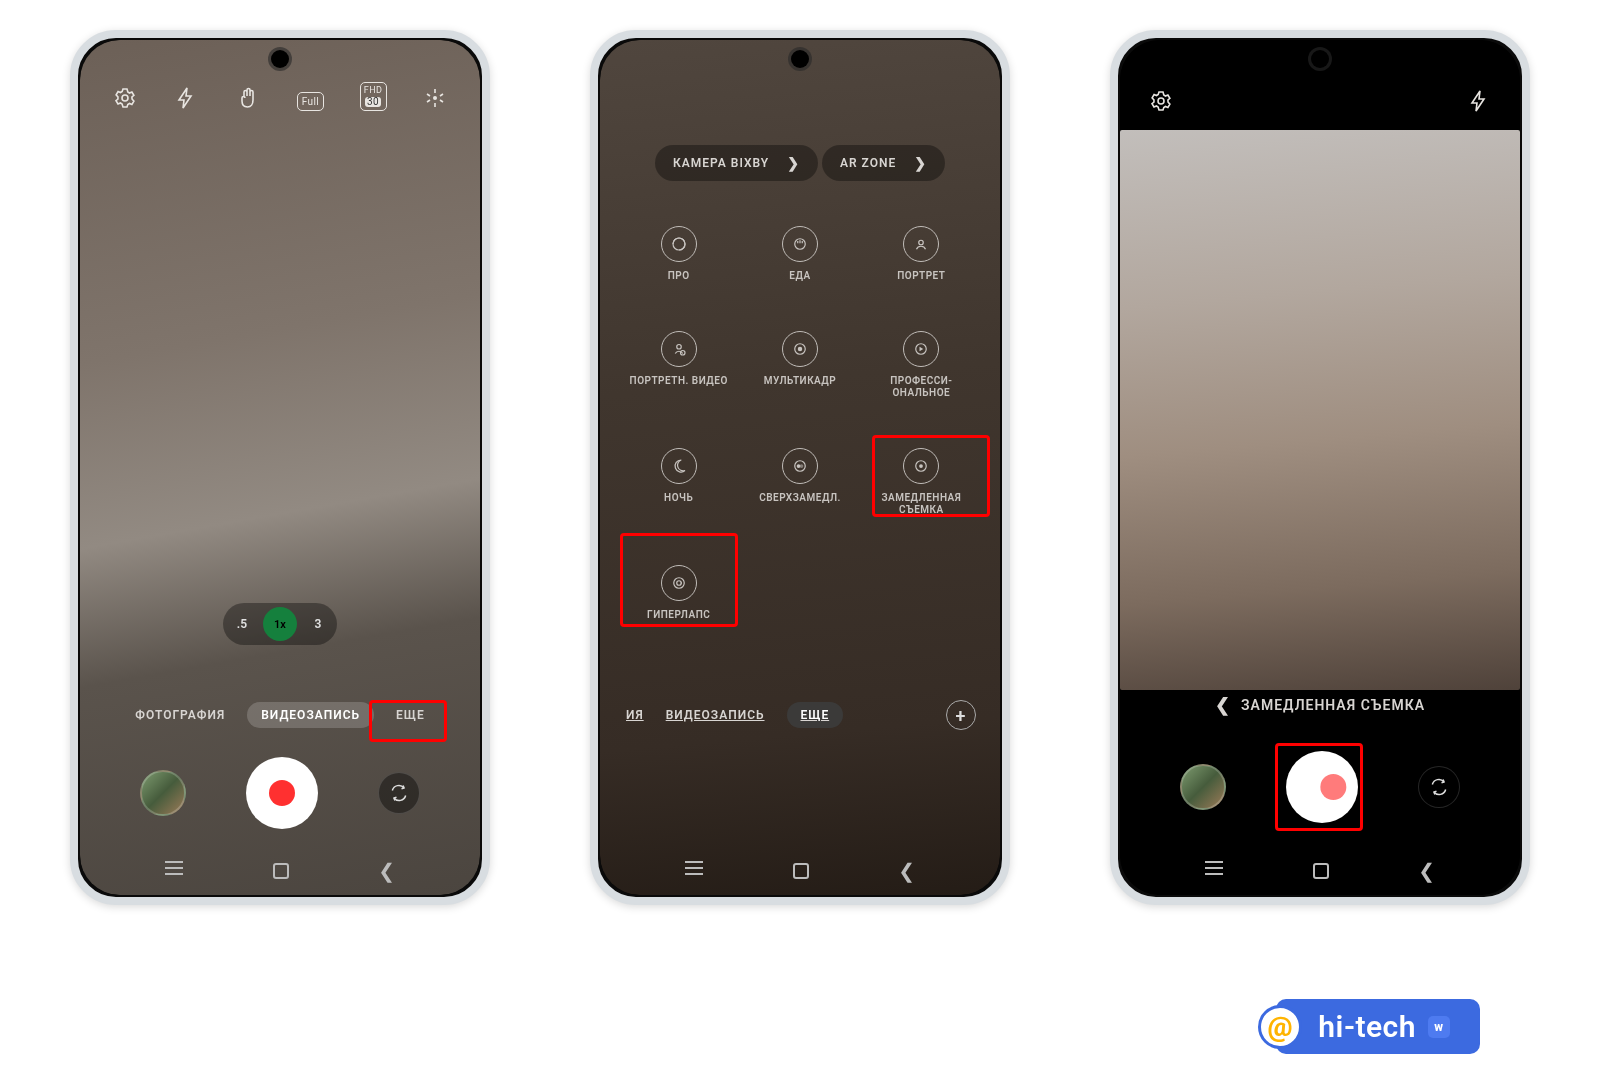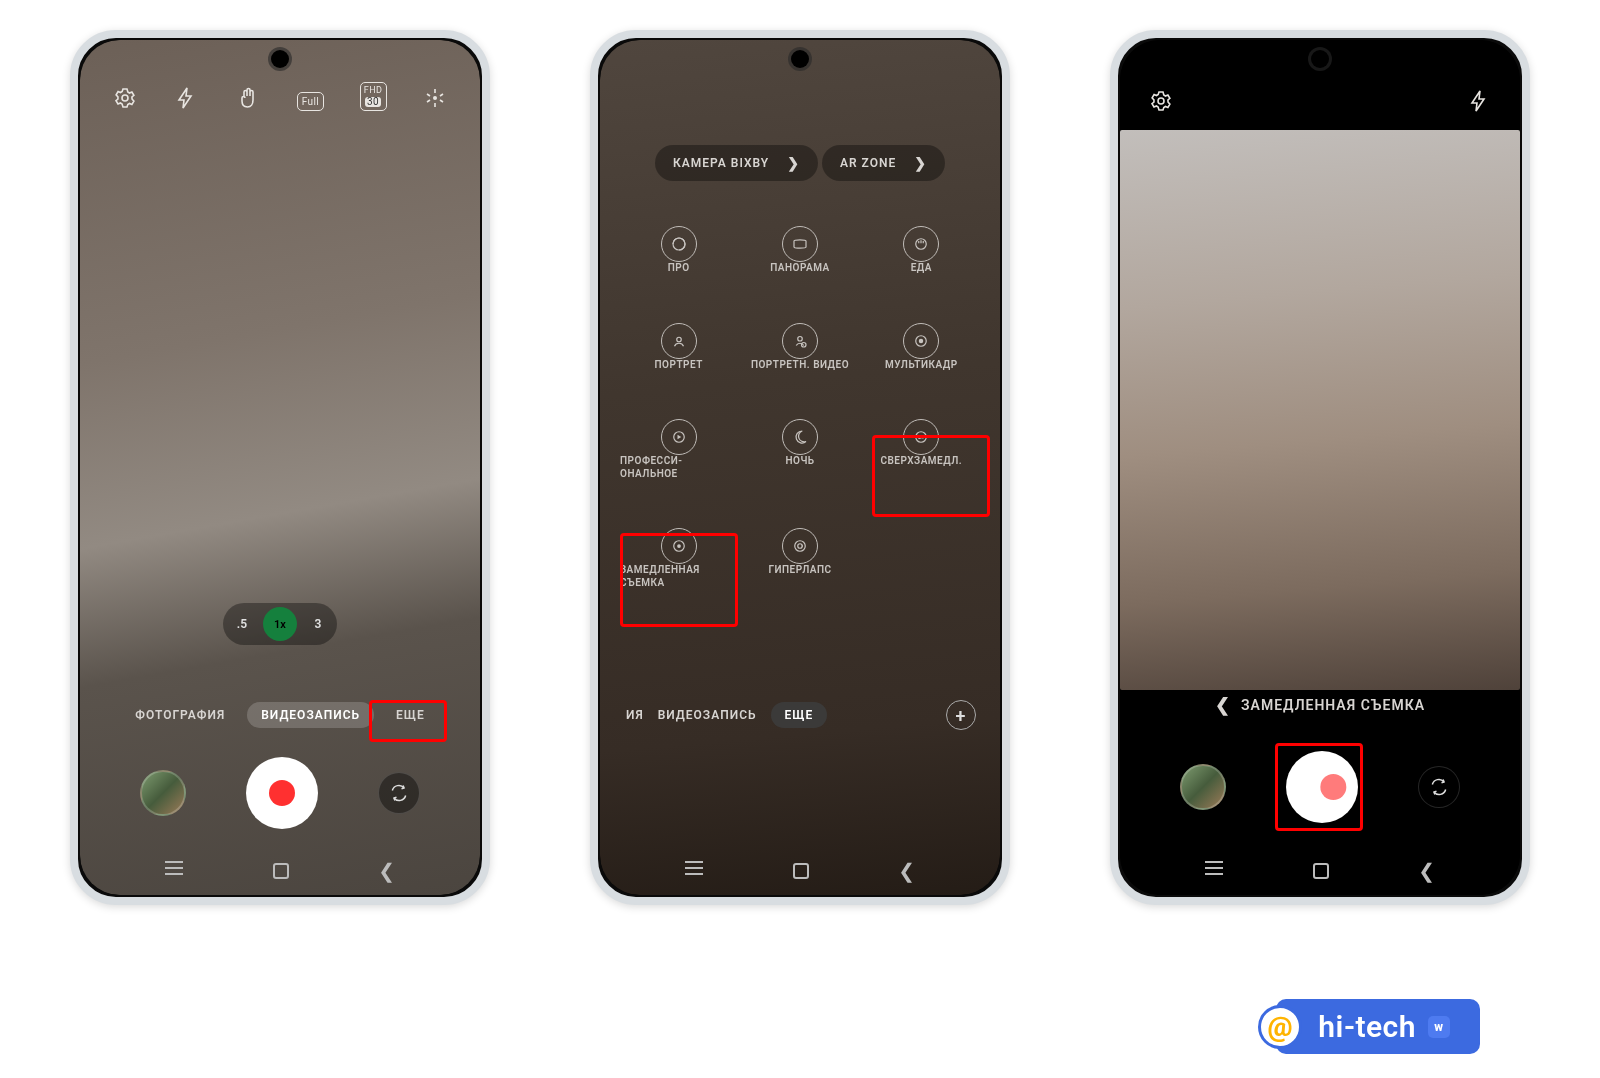--- a/index.html
+++ b/index.html
@@ -102,21 +102,21 @@
     font-size: 12px;
     letter-spacing:1px;
     font-weight:600;
   }
   .mode-active {
     background: rgba(255,255,255,.18);
     padding: 6px 14px;
     border-radius: 20px;
     color:#fff;
   }
-  .mode-strip.b { gap:14px; justify-content:flex-start; padding-left:26px; right:auto; width:100%;}
+  .mode-strip.b { gap:22px; justify-content:flex-start; padding-left:26px; right:auto; width:100%;text-decoration:underline;}
   .mode-strip.b .plus-btn {
     position:absolute; right:24px;
     width:30px; height:30px; border:1.5px solid #aaa; border-radius:50%;
     display:flex; align-items:center; justify-content:center; color:#ddd; font-size:18px;
   }
   .mode-strip.c { font-size:14px; gap:10px; letter-spacing:1px;}
   .mode-strip.c .chev { font-size:18px; }
   
   .controls {
     position:absolute; bottom:66px; left:0; right:0;
@@ -171,23 +171,23 @@
   }
   .pill .chev { font-size:14px;}
   .mode-grid {
     position:absolute; top:180px; left:0; right:0;
     display:grid;
     grid-template-columns: repeat(3, 1fr);
     row-gap: 36px;
     padding: 0 18px;
   }
   .gmode {
-    display:flex; flex-direction:column; align-items:center; 
+    display:flex; flex-direction:column; align-items:center; gap:8px;
     color:#c8c4c0; font-size:10px; letter-spacing:.5px; font-weight:600;
-    text-align:left; line-height:1.25;
+    text-align:center; line-height:1.25;
     padding: 6px 2px;
   }
   .gicon {
     width:36px; height:36px; border-radius:50%;
     border:1.6px solid #c0bcb8;
     display:flex; align-items:center; justify-content:center;
   }
   .gicon svg { width:18px; height:18px; stroke:#c8c4c0; fill:none; stroke-width:1.6;}
   
   .hl {
@@ -320,28 +320,20 @@
             <svg viewBox="0 0 24 24">
               <circle cx="12" cy="12" r="8"></circle>
               <path d="M12 4a8 8 0 0 1 0 16M4 12a8 8 0 0 1 16 0"></path>
             </svg>
           </div>
         <span>ПРО</span>
       </div>
       <div class="gmode">
         <div class="gicon">
             <svg viewBox="0 0 24 24">
-              <path d="M4 8c0-2 16-2 16 0v8c0 2-16 2-16 0z"></path>
-            </svg>
-          </div>
-        <span>ПАНОРАМА</span>
-      </div>
-      <div class="gmode">
-        <div class="gicon">
-            <svg viewBox="0 0 24 24">
               <circle cx="12" cy="12" r="7"></circle>
               <path d="M9 8v3M12 7v4M15 8v3"></path>
             </svg>
           </div>
         <span>ЕДА</span>
       </div>
       <div class="gmode">
         <div class="gicon">
             <svg viewBox="0 0 24 24">
               <circle cx="12" cy="10" r="3"></circle>

